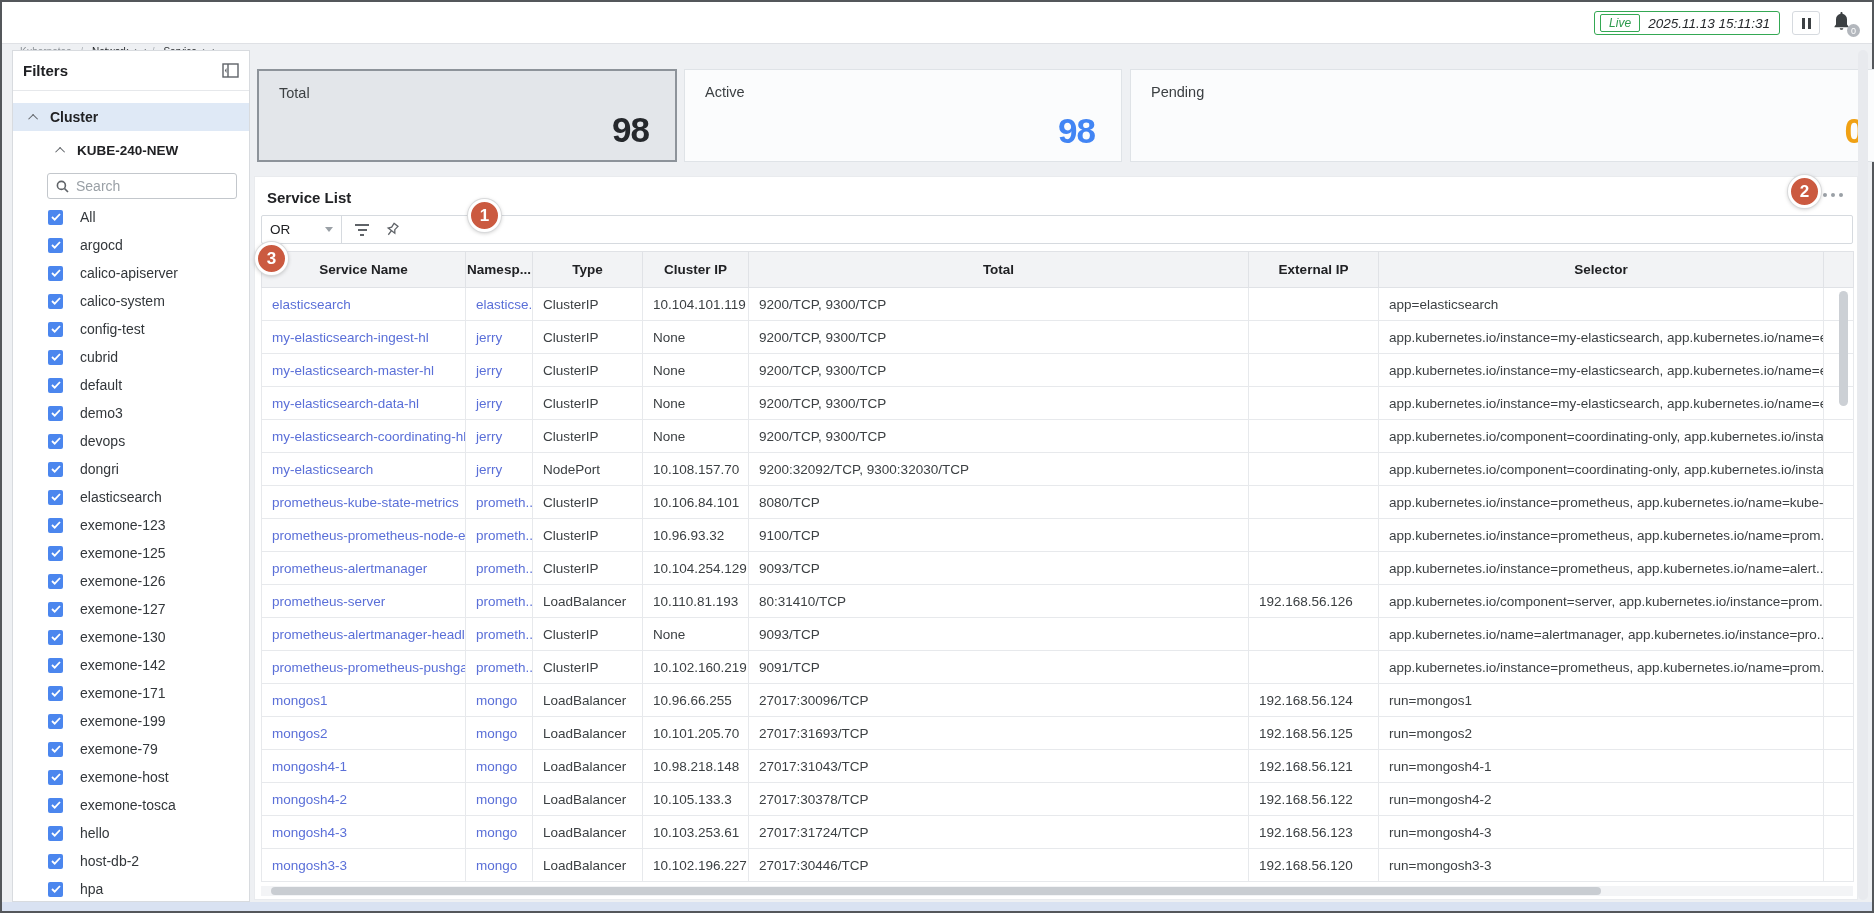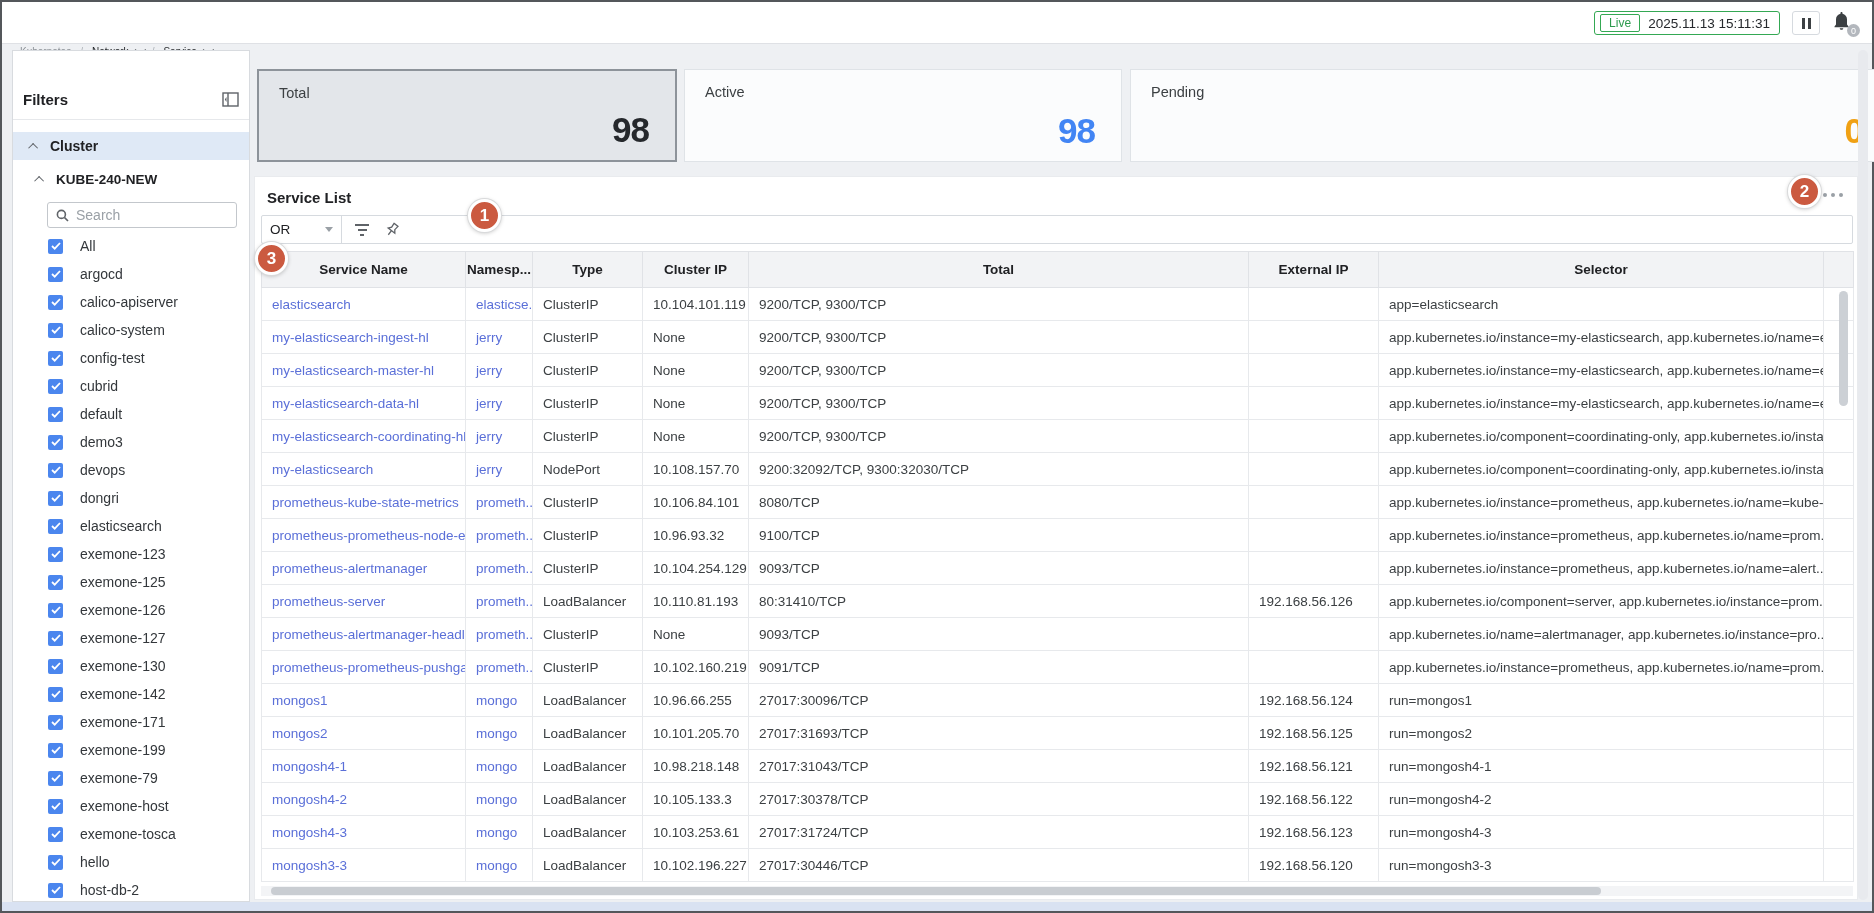--- a/index.html
+++ b/index.html
@@ -10,35 +10,35 @@
   
   .topbar { position:absolute; left:0; top:0; width:100%; height:42px; background:#fff; border-bottom:1px solid #dfe1e5; }
   .crumbs { position:absolute; left:18px; top:0; height:42px; display:flex; align-items:center; gap:9px; font-size:10px;margin-top:28px; }
   .crumb-root { color:#8b9096; }
   .crumb-sep { color:#aeb3b9; }
   .crumb-item { color:#222528; display:flex; align-items:center; gap:6px; cursor:pointer; }
   .chev { width:8px; height:8px; border-right:1.8px solid #5f6368; border-bottom:1.8px solid #5f6368; display:inline-block; }
   .chev.down { transform:rotate(45deg) translateY(-2px); }
   .chev.up { transform:rotate(-135deg) translateY(-2px); width:7px; height:7px; }
   .top-controls { position:absolute; right:18px; top:0; height:42px; display:flex; align-items:center; gap:12px; }
-  .livebox { display:flex; align-items:center; gap:8px; border:1px solid #34a853; border-radius:3px; height:24px; padding:0 9px 0 5px; background:#fff; }
+  .livebox { display:flex; align-items:center; gap:8px; border:1px solid #34a853; border-radius:3px; height:24px; padding:0 9px 0 5px; background:#fff;font-style:italic; }
   .live-chip { border:1px solid #34a853; color:#2d9a4e; border-radius:2px; font-size:12px; padding:1px 8px; }
   .live-time { font-size:13.5px; color:#25282c; }
   .pausebtn { width:28px; height:24px; border:1px solid #d6dadf; border-radius:3px; background:#fff; display:flex; align-items:center; justify-content:center; gap:3px; }
   .pausebtn i { width:3px; height:11px; background:#3c4043; display:block; }
   .bellwrap { position:relative; width:22px; height:24px; }
   .bell-badge { position:absolute; right:-6px; bottom:-2px; width:13px; height:13px; border-radius:50%; background:#b3b7bd; color:#fff; font-size:9px; display:flex; align-items:center; justify-content:center; }
 
   
   .sidebar { position:absolute; left:10px; top:48px; width:238px; height:852px; background:#fff; border:1px solid #d8dbdf; overflow:hidden; }
-  .sb-head { height:40px; display:flex; align-items:center; justify-content:space-between; padding:0 10px; border-bottom:1px solid #e6e8eb;margin-top:29px; }
+  .sb-head { height:40px; display:flex; align-items:center; justify-content:space-between; padding:0 10px; border-bottom:1px solid #e6e8eb; }
   .sb-title { font-size:15px; font-weight:bold; color:#202124; }
   .cluster-row { height:28px; background:#dfe9f6; display:flex; align-items:center; gap:12px; padding-left:18px; margin-top:12px; }
   .cluster-row span.lbl { font-size:14px; font-weight:bold; color:#202124; }
-  .kube-row { height:30px; display:flex; align-items:center; gap:12px; padding-left:24px; margin-top:4px; }
+  .kube-row { height:30px; display:flex; align-items:center; gap:12px; padding-left:45px; margin-top:4px; }
   .kube-row span.lbl { font-size:13.5px; font-weight:bold; color:#202124; }
   .searchbox { margin:8px 12px 4px 34px; height:26px; border:1px solid #c3c7cc; border-radius:3px; display:flex; align-items:center; gap:7px; padding:0 8px; }
   .searchbox input { border:none; outline:none; width:120px; font-size:14px; color:#202124; font-family:Liberation Sans, sans-serif; }
   .searchbox input::placeholder { color:#9aa0a6; }
   .ns-list { margin-top:2px; }
   .ns-item { height:28px; display:flex; align-items:center; gap:17px; padding-left:35px; cursor:pointer; }
   .cbx { width:15px; height:15px; border-radius:2px; background:#4b86ee; flex:0 0 15px; display:flex; align-items:center; justify-content:center; }
   .ns-item .lbl { font-size:14px; color:#33373b; }
 
   

